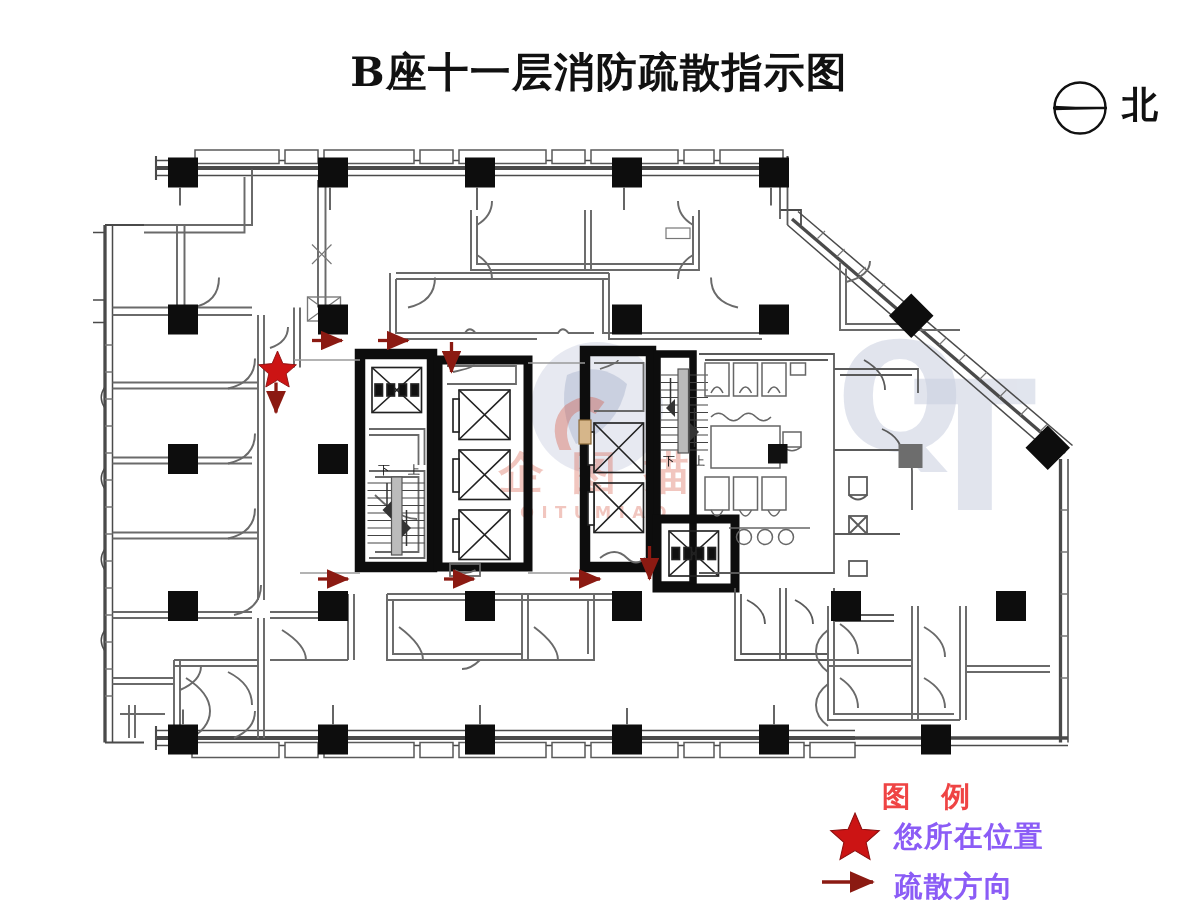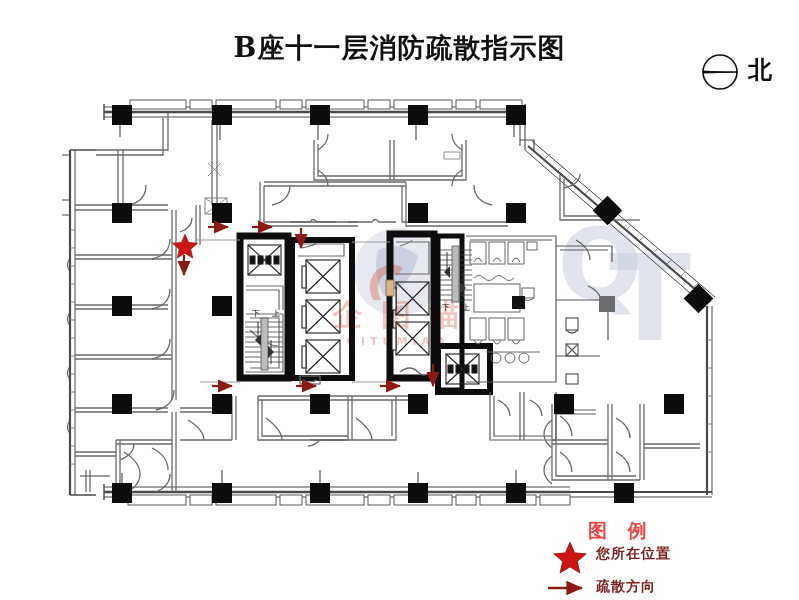--- a/index.html
+++ b/index.html
@@ -56,23 +56,23 @@
     top: 518px;
     font-family: "DejaVu Serif", "Liberation Serif", serif;
     font-size: 19px;
     font-weight: bold;
     color: #ef4444;
     letter-spacing: 7px;
   }
   .legend-row-label {
     position: absolute;
     font-family: "DejaVu Sans", "Liberation Sans", sans-serif;
-    font-size: 14px;
+    font-size: 19px;
     font-weight: bold;
-    color: #7f1d1d;
+    color: #8b5cf6;
     letter-spacing: 1px;
   }
   .legend-star-label { left: 596px; top: 545px; }
   .legend-arrow-label { left: 596px; top: 578px; }
   svg { display: block; }
   .plan-svg {
     position: absolute;
     left: 0; top: 0;
   }
   .wm {

